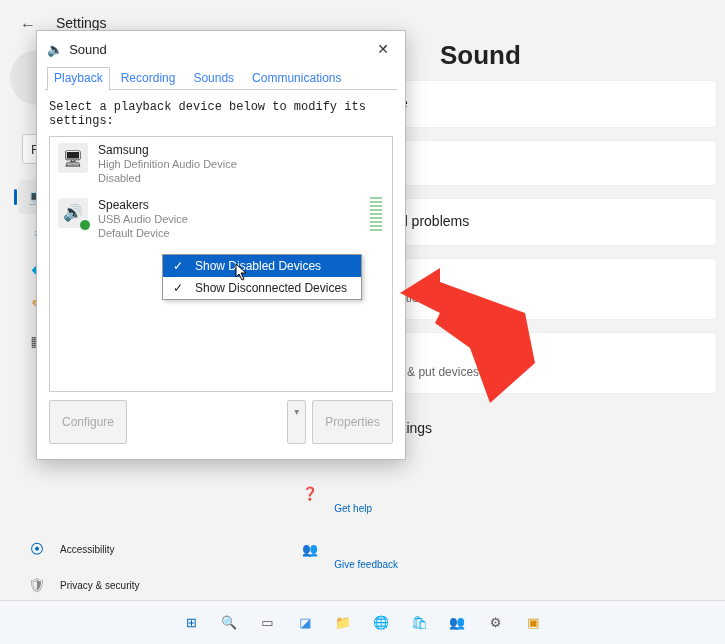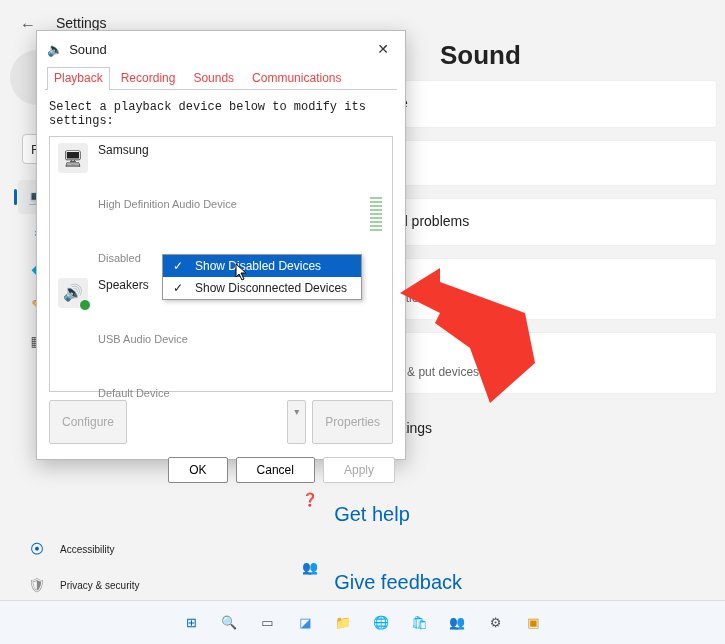--- a/index.html
+++ b/index.html
@@ -23,38 +23,38 @@
 
   .page-title { position:absolute; left:440px; top:40px; font-size:26px; font-weight:600; color:#222; }
 
   .content { position:absolute; left:300px; top:80px; right:8px; display:flex; flex-direction:column; gap:12px; }
   .card { background:#fff; border-radius:4px; padding:14px 18px; border:1px solid #eee; }
   .card-title { font-size:14px; color:#222; margin-bottom:2px; }
   .card-sub { font-size:12px; color:#666; }
   .more-sound { padding:14px 6px; font-size:14px; color:#222; }
   .help-links { margin-top:10px; display:flex; flex-direction:column; gap:14px; padding-left:2px; }
   .help-link { display:flex; align-items:center; gap:16px; }
-  .help-link .lk { color:#0067c0; font-size:20px; cursor:pointer;margin-top:31px; }
+  .help-link .lk { color:#0067c0; font-size:10px; cursor:pointer;margin-top:31px; }
 
   
   .dialog { position:absolute; left:36px; top:30px; width:370px; height:430px; background:#fff; border:1px solid #bbb; box-shadow:0 6px 20px rgba(0,0,0,0.25); }
   .dlg-titlebar { display:flex; align-items:center; justify-content:space-between; padding:6px 10px 0 10px; }
   .dlg-title { display:flex; align-items:center; gap:6px; font-size:13px; color:#222; }
   .close-x { width:24px; height:24px; display:flex; align-items:center; justify-content:center; cursor:pointer; font-size:14px; color:#333; }
-  .tabs { display:flex; gap:4px; padding:6px 10px 0 10px; font-size:12px; color:#ef4444; }
+  .tabs { display:flex; gap:4px; padding:6px 10px 0 10px; font-size:12px; color:#3b82f6; }
   .tab { padding:3px 6px 5px; cursor:pointer; border:1px solid transparent; border-bottom:none; }
   .tab.active { border-color:#ccc; background:#fff; position:relative; z-index:2; }
   .tab-panel { border-top:1px solid #ccc; margin:0 8px; padding:10px 0 0 0; position:relative; top:-1px; }
   .instr { font-size:12px; color:#222; margin:0 4px 8px 4px;font-family:Liberation Mono, monospace; }
   .device-list { margin:0 4px; border:1px solid #ccc; height:256px; background:#fff; position:relative; }
   .device { display:flex; gap:10px; padding:6px 8px; }
   .dev-icon { width:30px; height:30px; background:#eee; border-radius:3px; display:flex; align-items:center; justify-content:center; font-size:16px; position:relative; }
   .dev-icon .badge { position:absolute; right:-3px; bottom:-3px; width:12px; height:12px; border-radius:50%; background:#2e9c3a; border:1px solid #fff; }
   .dev-name { font-size:12px; color:#222; }
-  .dev-sub { font-size:11px; color:#888; line-height:1.3;margin-top:40px; }
+  .dev-sub { font-size:11px; color:#888; line-height:1.3; }
   .level { position:absolute; right:10px; top:60px; width:12px; height:34px; background:repeating-linear-gradient(to bottom,#9fd39f 0 2px,transparent 2px 4px); }
 
   .ctx-menu { position:absolute; left:162px; top:254px; width:200px; background:#fff; border:1px solid #999; box-shadow:2px 2px 4px rgba(0,0,0,0.2); z-index:20; }
   .ctx-item { display:flex; align-items:center; gap:10px; padding:4px 10px 4px 8px; font-size:12px; cursor:pointer; }
   .ctx-item .chk { width:14px; text-align:center; }
   .ctx-item.hl { background:#0a64c7; color:#fff; }
   .cursor { position:absolute; left:235px; top:263px; z-index:30; font-size:14px; color:#000; pointer-events:none; }
 
   .dlg-btns-top { display:flex; gap:6px; margin:8px 4px 0 4px; }
   .dlg-btns-top .sp { flex:1; }
@@ -192,25 +192,20 @@
       </div>
     <div class="dlg-btns-top">
       <button class="btn dim">Configure</button>
       <div class="sp"></div>
       <div class="split">
         <div class="btn dim caret">▾</div>
       </div>
       <button class="btn dim">Properties</button>
     </div>
   </div>
-  <div class="dlg-btns-bot">
-    <button class="btn-main">OK</button>
-    <button class="btn-main">Cancel</button>
-    <button class="btn-main" style="color:#aaa;border-color:#ccc">Apply</button>
-  </div>
 </div>
 
 <div class="ctx-menu" id="ctx">
     <div class="ctx-item hl">
       <span class="chk">✓</span>
       <span>Show Disabled Devices</span>
     </div>
     <div class="ctx-item">
       <span class="chk">✓</span>
       <span>Show Disconnected Devices</span>

